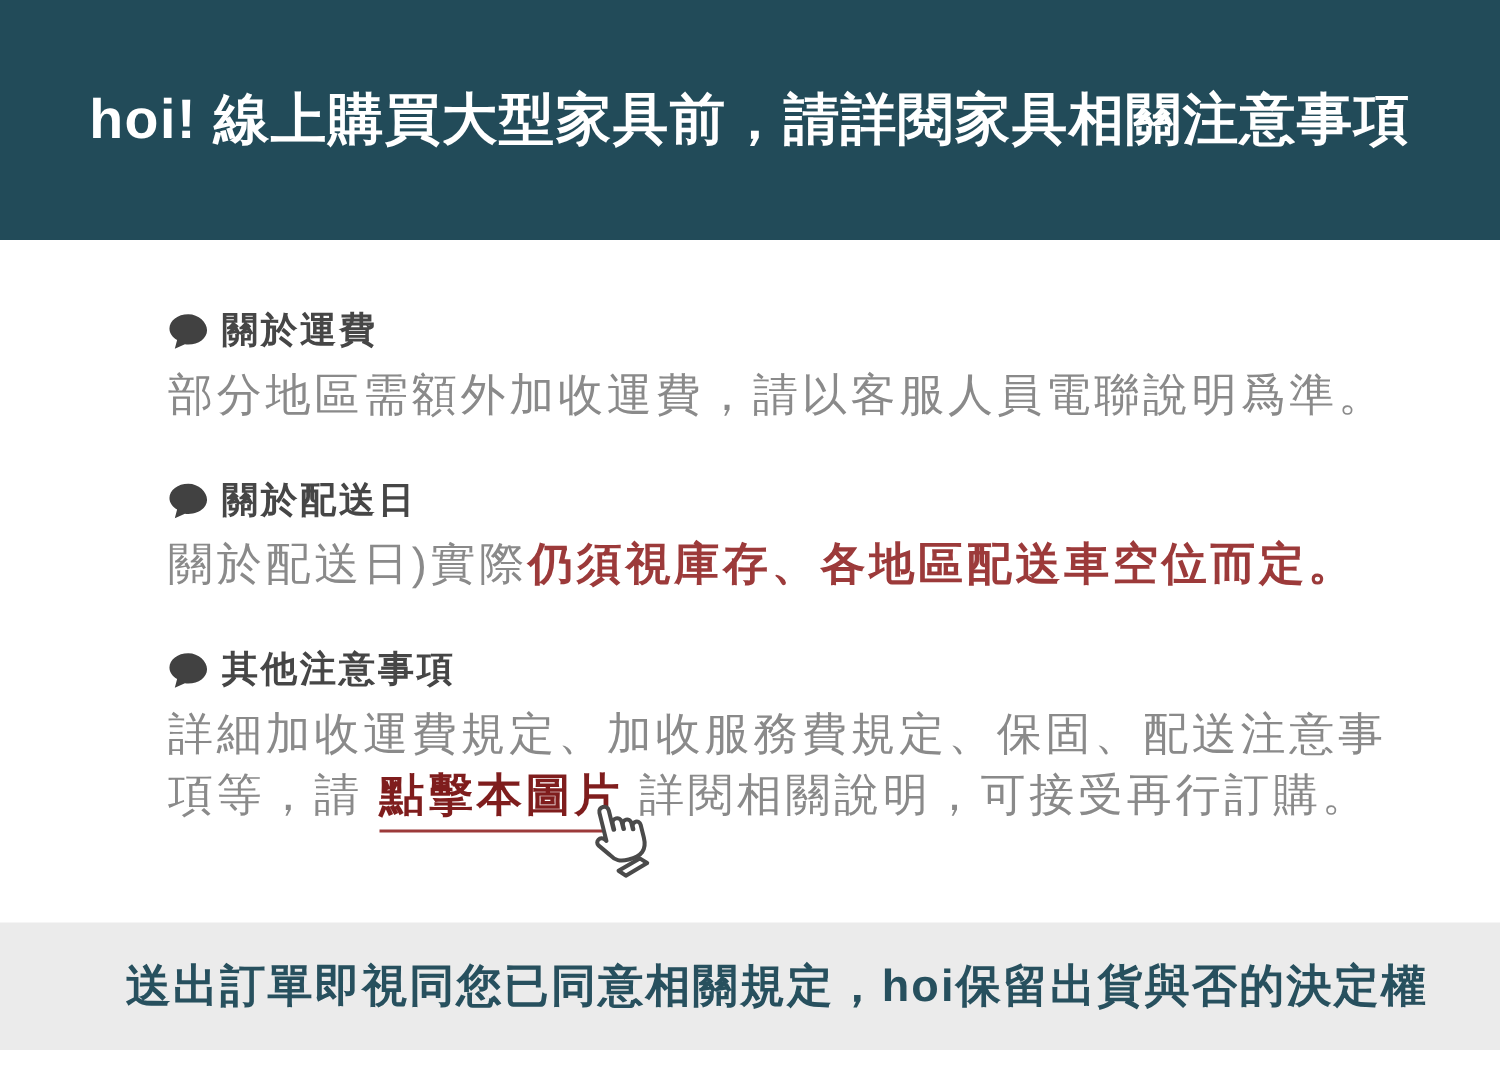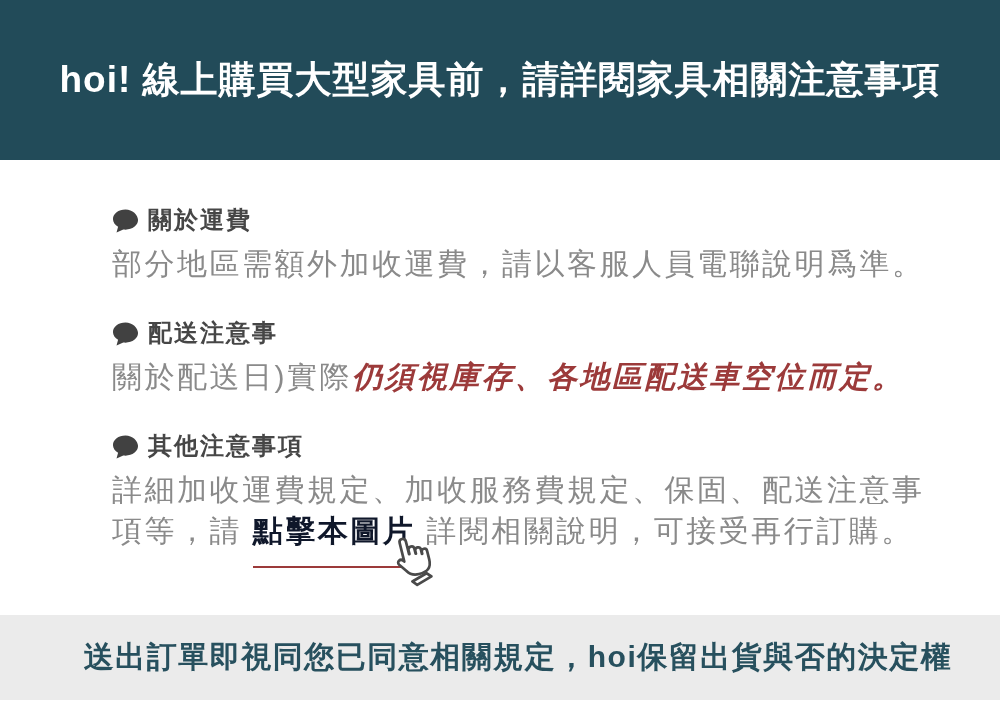--- a/index.html
+++ b/index.html
@@ -46,26 +46,26 @@
   }
   .bubble-icon { width: 27px; height: 26px; flex: 0 0 auto; margin-top: 2px; }
   .section-body {
     margin: 0;
     font-size: 30px;
     color: #8a8a8a;
     letter-spacing: 2.5px;
     line-height: 41px;
     white-space: nowrap;
   }
-  .em-red { color: #9c3a3a; font-weight: 700; font-style: italic; }
+  .em-red { color: #9c3a3a; font-weight: 700; }
   .link-red {
-    color: #0f172a;
+    color: #7f1d1d;
     font-weight: 700;
     border-bottom: 2px solid #9c3a3a;
-    padding-bottom: 19px;
+    padding-bottom: 6px;
     cursor: pointer;
   }
   .hand-wrap { position: relative; display: inline-block; width: 0; height: 0; }
   .hand-icon {
     position: absolute;
     left: -30px;
     top: -6px;
     width: 52px;
     height: 54px;
     transform: rotate(-14deg);
@@ -109,21 +109,21 @@
         <span>關於運費</span>
       </div>
       <p class="section-body">部分地區需額外加收運費，請以客服人員電聯說明爲準。</p>
     </div>
 
     <div class="section">
       <div class="section-heading">
         <svg class="bubble-icon" viewBox="0 0 28 26">
           <path d="M14 1 C6.8 1 1 5.4 1 10.9 c0 3.3 2.1 6.2 5.3 8 L4.7 25 l7-3.2 c.75.1 1.5.15 2.3.15 7.2 0 13-4.4 13-9.9 S21.2 1 14 1 Z" fill="#414141"></path>
         </svg>
-        <span>配送注意事</span>
+        <span>關於配送日</span>
       </div>
       <p class="section-body"><span>關於配送日)實際</span><span class="em-red">仍須視庫存、各地區配送車空位而定。</span></p>
     </div>
 
     <div class="section">
       <div class="section-heading">
         <svg class="bubble-icon" viewBox="0 0 28 26">
           <path d="M14 1 C6.8 1 1 5.4 1 10.9 c0 3.3 2.1 6.2 5.3 8 L4.7 25 l7-3.2 c.75.1 1.5.15 2.3.15 7.2 0 13-4.4 13-9.9 S21.2 1 14 1 Z" fill="#414141"></path>
         </svg>
         <span>其他注意事項</span>

